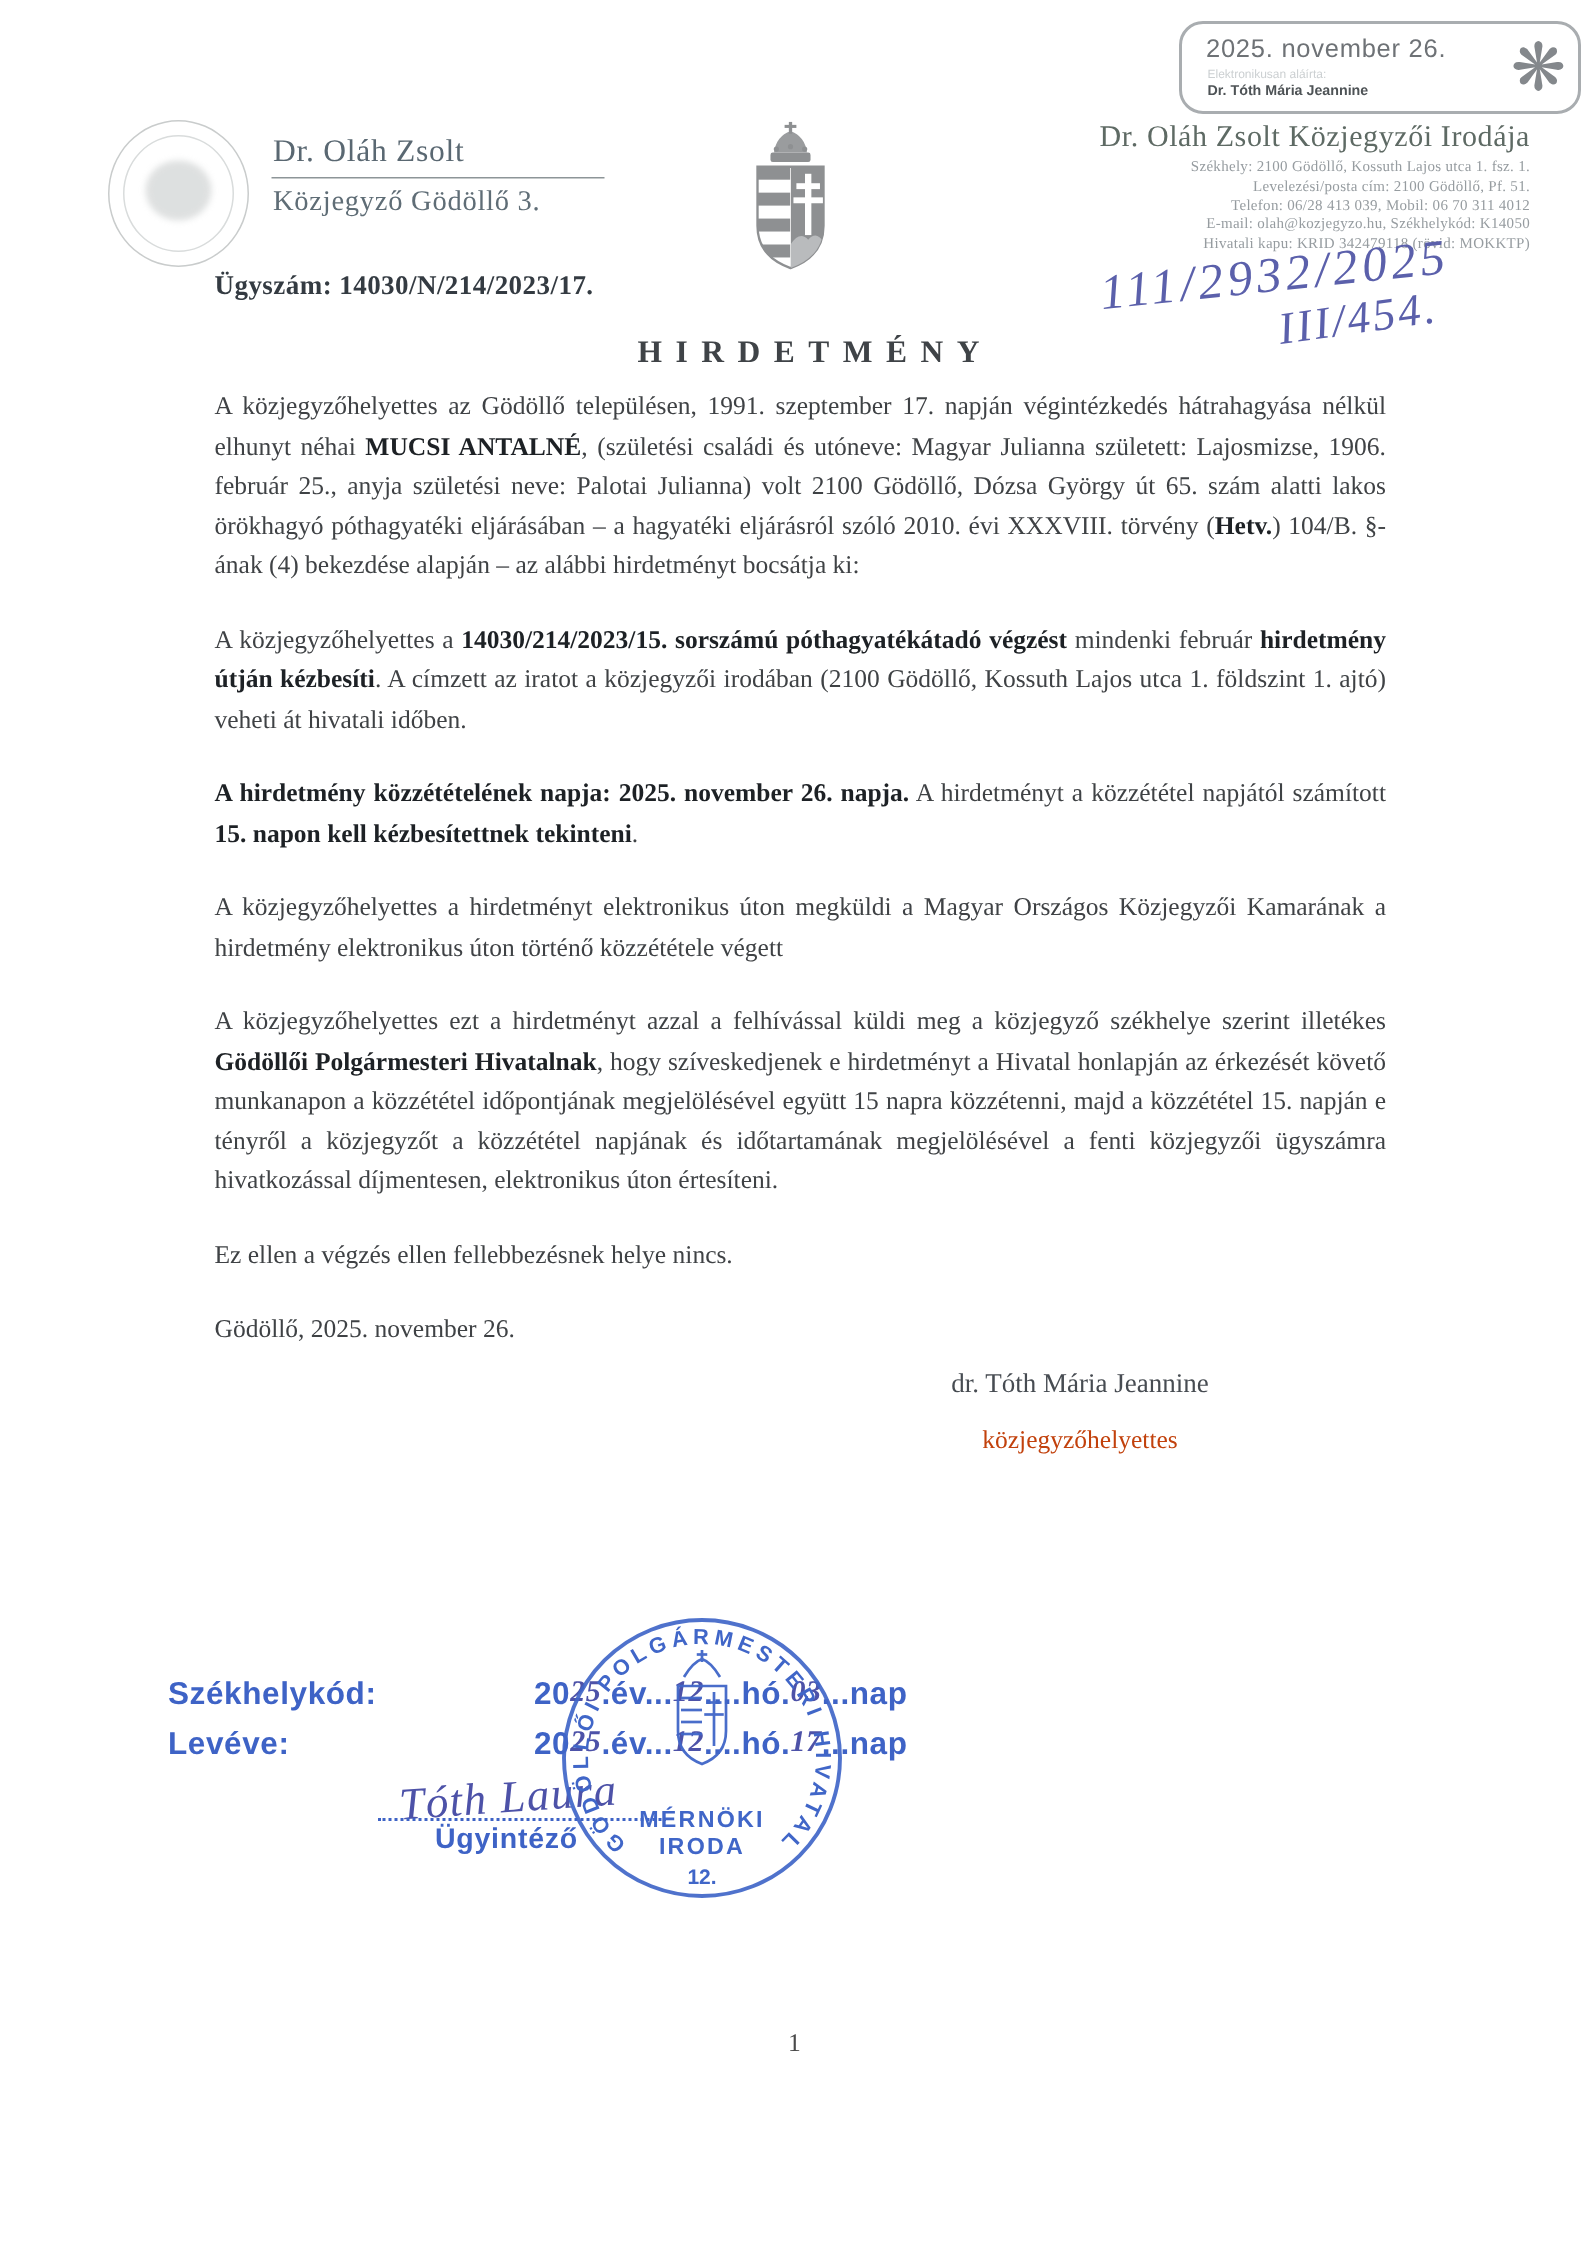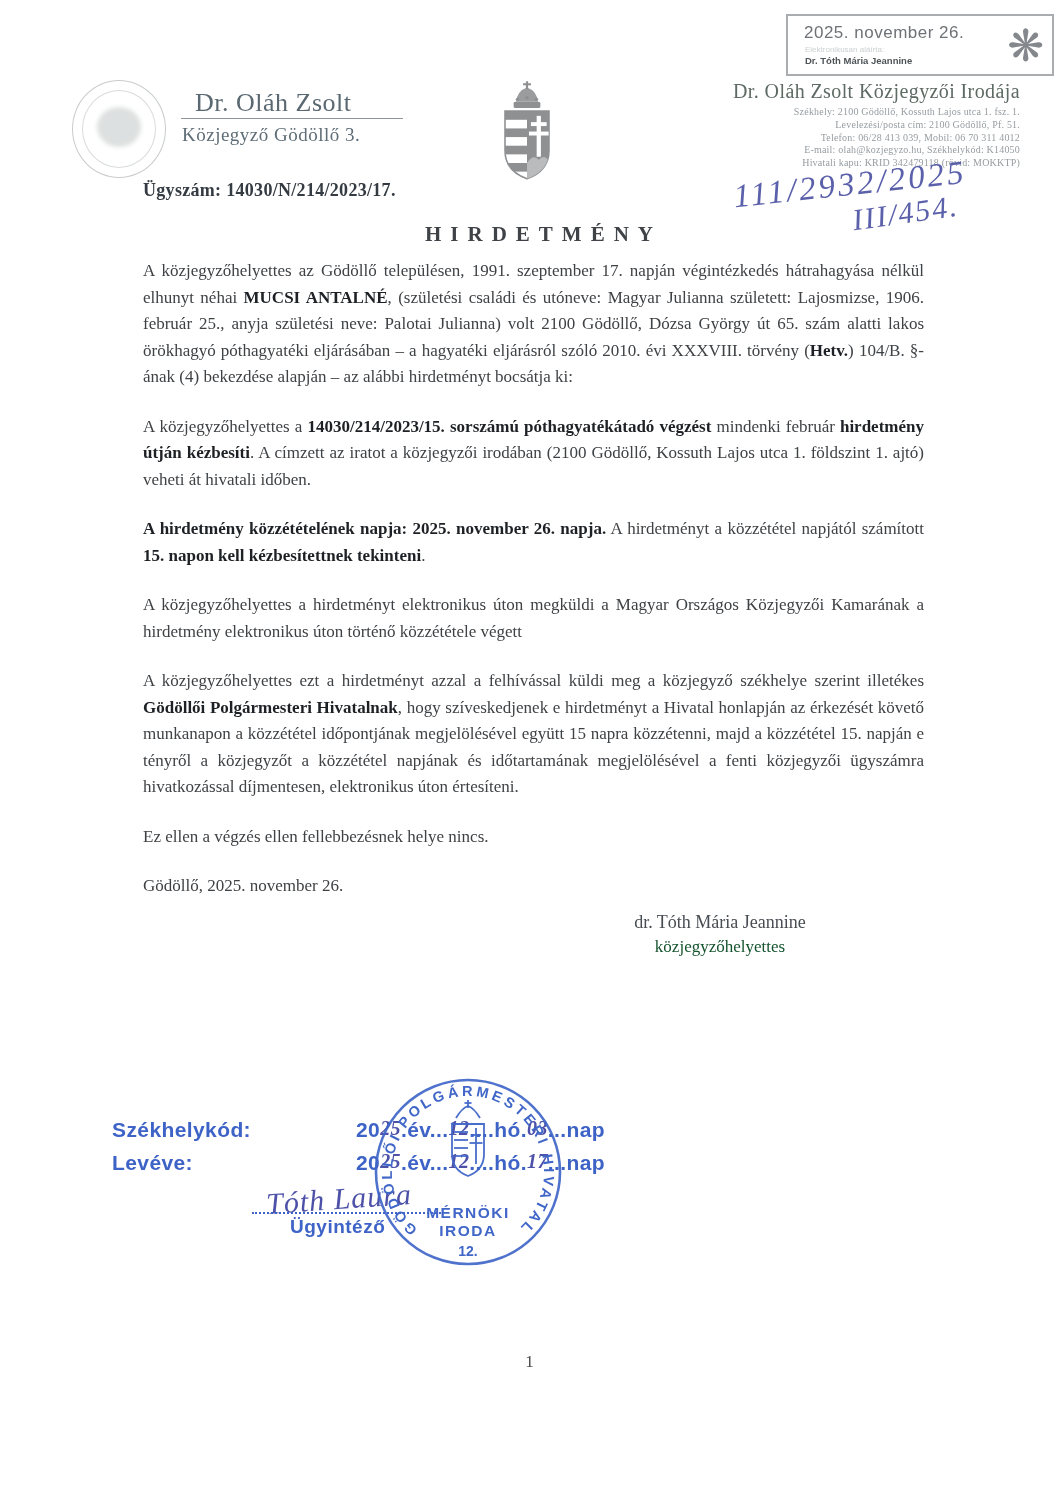--- a/index.html
+++ b/index.html
@@ -5,37 +5,37 @@
   html,body{margin:0;padding:0;}
   body{
     width:1059px;height:1498px;position:relative;background:#ffffff;
     font-family:"Liberation Serif", serif;color:#3f4245;overflow:hidden;
   }
   .abs{position:absolute;}
 
   
   .date-stamp{
     left:786px;top:14px;width:264px;height:58px;
-    border:2px solid #a9adb0;border-radius:0;
+    border:2px solid #a9adb0;border-radius:16px;
     font-family:"Liberation Sans", sans-serif;
   }
   .date-stamp .ds-date{position:absolute;left:16px;top:7px;font-size:17px;color:#6e7276;letter-spacing:.5px;}
   .date-stamp .ds-faded{position:absolute;left:17px;top:29px;font-size:8px;color:#ccd0d2;}
   .date-stamp .ds-name{position:absolute;left:17px;top:39px;font-size:9.5px;font-weight:bold;color:#4e5356;}
   .date-stamp .ds-ornament{position:absolute;right:8px;top:2px;font-size:44px;color:#84888c;line-height:56px;}
 
   
   .emboss-seal{
     left:72px;top:80px;width:92px;height:96px;border-radius:50%;
     border:1px solid #c9cccc;
   }
   .emboss-seal .inner{position:absolute;left:9px;top:9px;right:9px;bottom:9px;border-radius:50%;border:1px solid #d9dcdc;filter:blur(.4px);}
   .emboss-seal .blob{position:absolute;left:24px;top:26px;width:44px;height:40px;border-radius:50%;background:#c3c7c7;opacity:.55;filter:blur(2px);}
 
-  .notary-name{left:182px;top:88px;font-size:26px;color:#5a6872;letter-spacing:.5px;margin-left:13px;}
+  .notary-name{left:182px;top:88px;font-size:21px;color:#5a6872;letter-spacing:.5px;}
   .notary-rule{left:181px;top:118px;width:222px;border-top:1.5px solid #8d9598;}
   .notary-title{left:182px;top:124px;font-size:19px;color:#5f6d76;letter-spacing:.5px;}
 
   .arms{left:487px;top:75px;}
 
   .office{left:640px;top:80px;width:380px;text-align:right;}
   .office .o-title{font-size:20px;color:#5e6a64;letter-spacing:.4px;margin-bottom:3px;}
   .office .o-line{font-size:10px;color:#969ca0;line-height:12.8px;letter-spacing:.2px;}
 
   
@@ -48,21 +48,21 @@
   .doc-title{left:0;top:222px;width:1059px;text-align:center;font-size:21px;font-weight:bold;letter-spacing:9px;color:#3f4347;margin-left:14px;}
 
   
   .body-text{left:143px;top:258px;width:782px;}
   .body-text p{margin:0 1px 23px 0;font-size:17px;line-height:26.5px;text-align:justify;}
   .body-text p.last{text-align:left;}
   .body-text .b{font-weight:bold;color:#1d2125;}
 
   .signature{left:580px;top:912px;width:280px;text-align:center;}
   .signature .sg-name{font-size:18px;color:#474c52;}
-  .signature .sg-role{font-size:17px;color:#14532d;margin-top:4px;}
+  .signature .sg-role{font-size:17px;color:#c2410c;margin-top:17px;}
 
   
   .posting{left:112px;top:1118px;font-family:"Liberation Sans", sans-serif;font-size:21px;font-weight:600;color:#3e63c6;}
   .posting .row{height:33px;white-space:nowrap;letter-spacing:.4px;}
   .posting .lbl{display:inline-block;width:244px;}
   .posting .hw{font-family:"Liberation Serif", serif;font-style:italic;font-weight:bold;font-size:20px;color:#4d52a8;position:relative;top:-2px;}
 
   .clerk-sign{left:266px;top:1182px;font-size:30px;transform:rotate(-4deg);letter-spacing:1px;}
   .clerk-dots{left:252px;top:1212px;width:192px;border-top:2px dotted #3e63c6;}
   .clerk-label{left:290px;top:1216px;font-family:"Liberation Sans", sans-serif;font-size:19px;font-weight:bold;color:#3e63c6;letter-spacing:.5px;}

